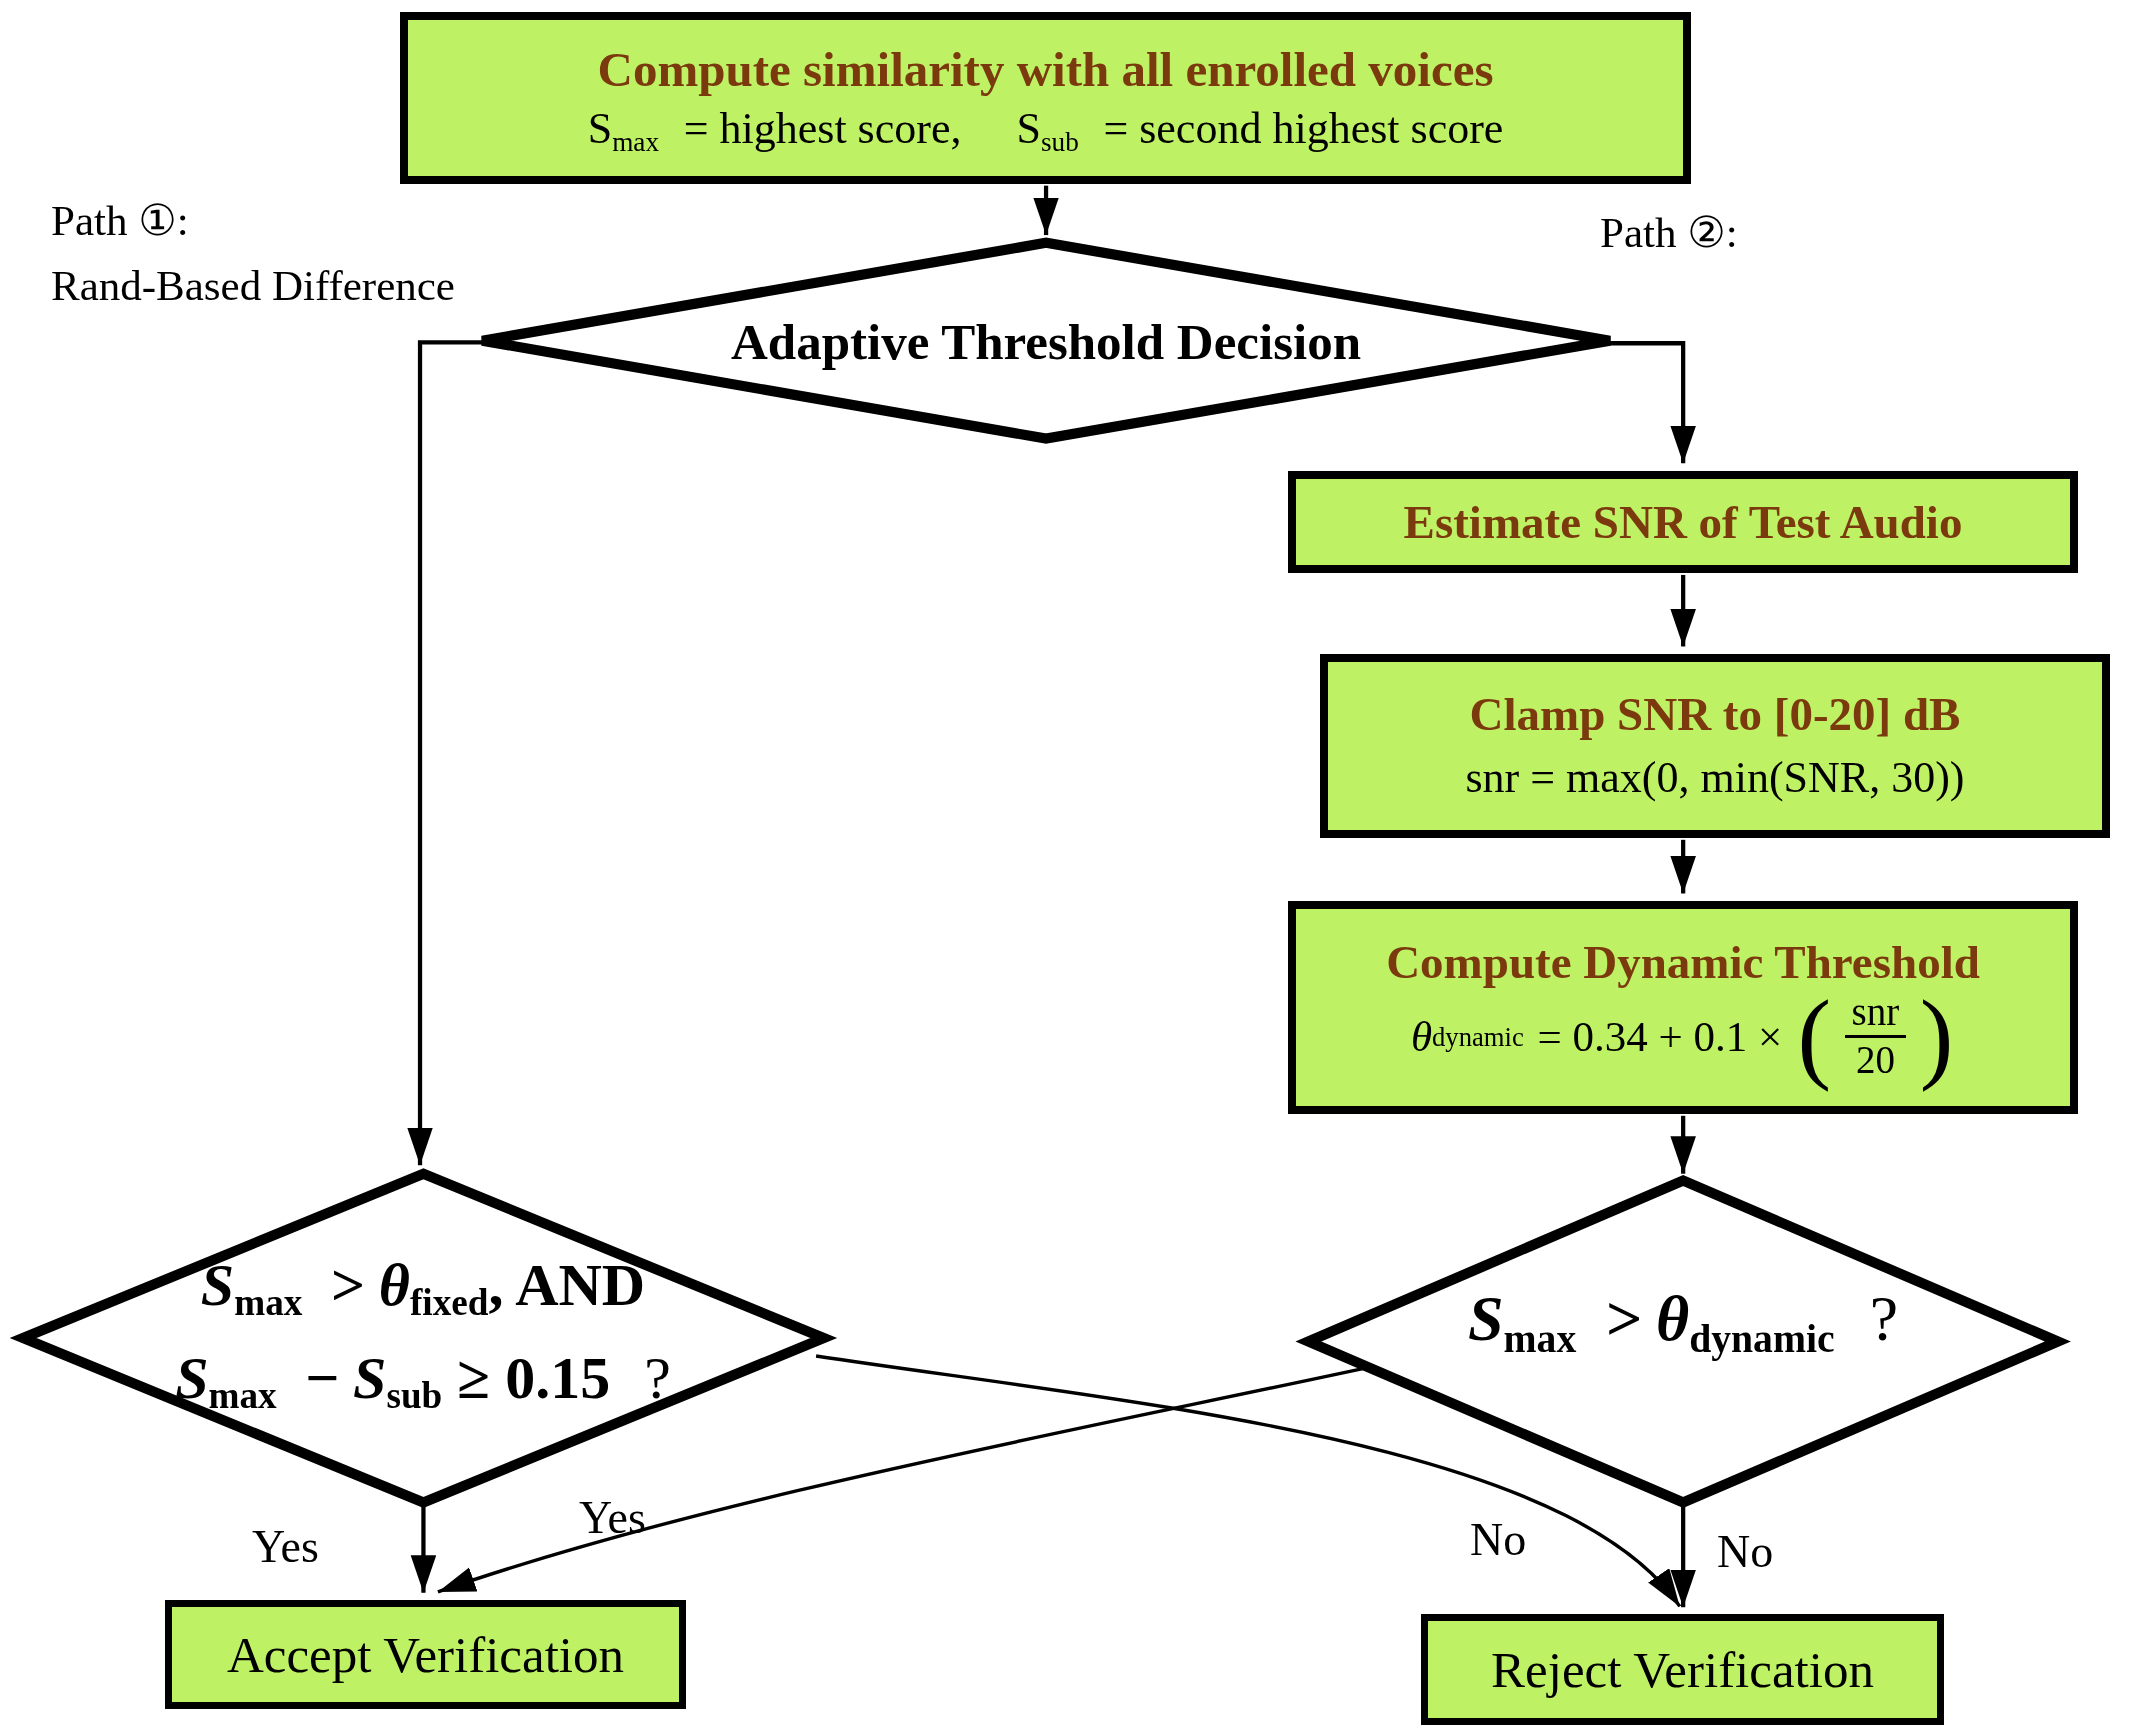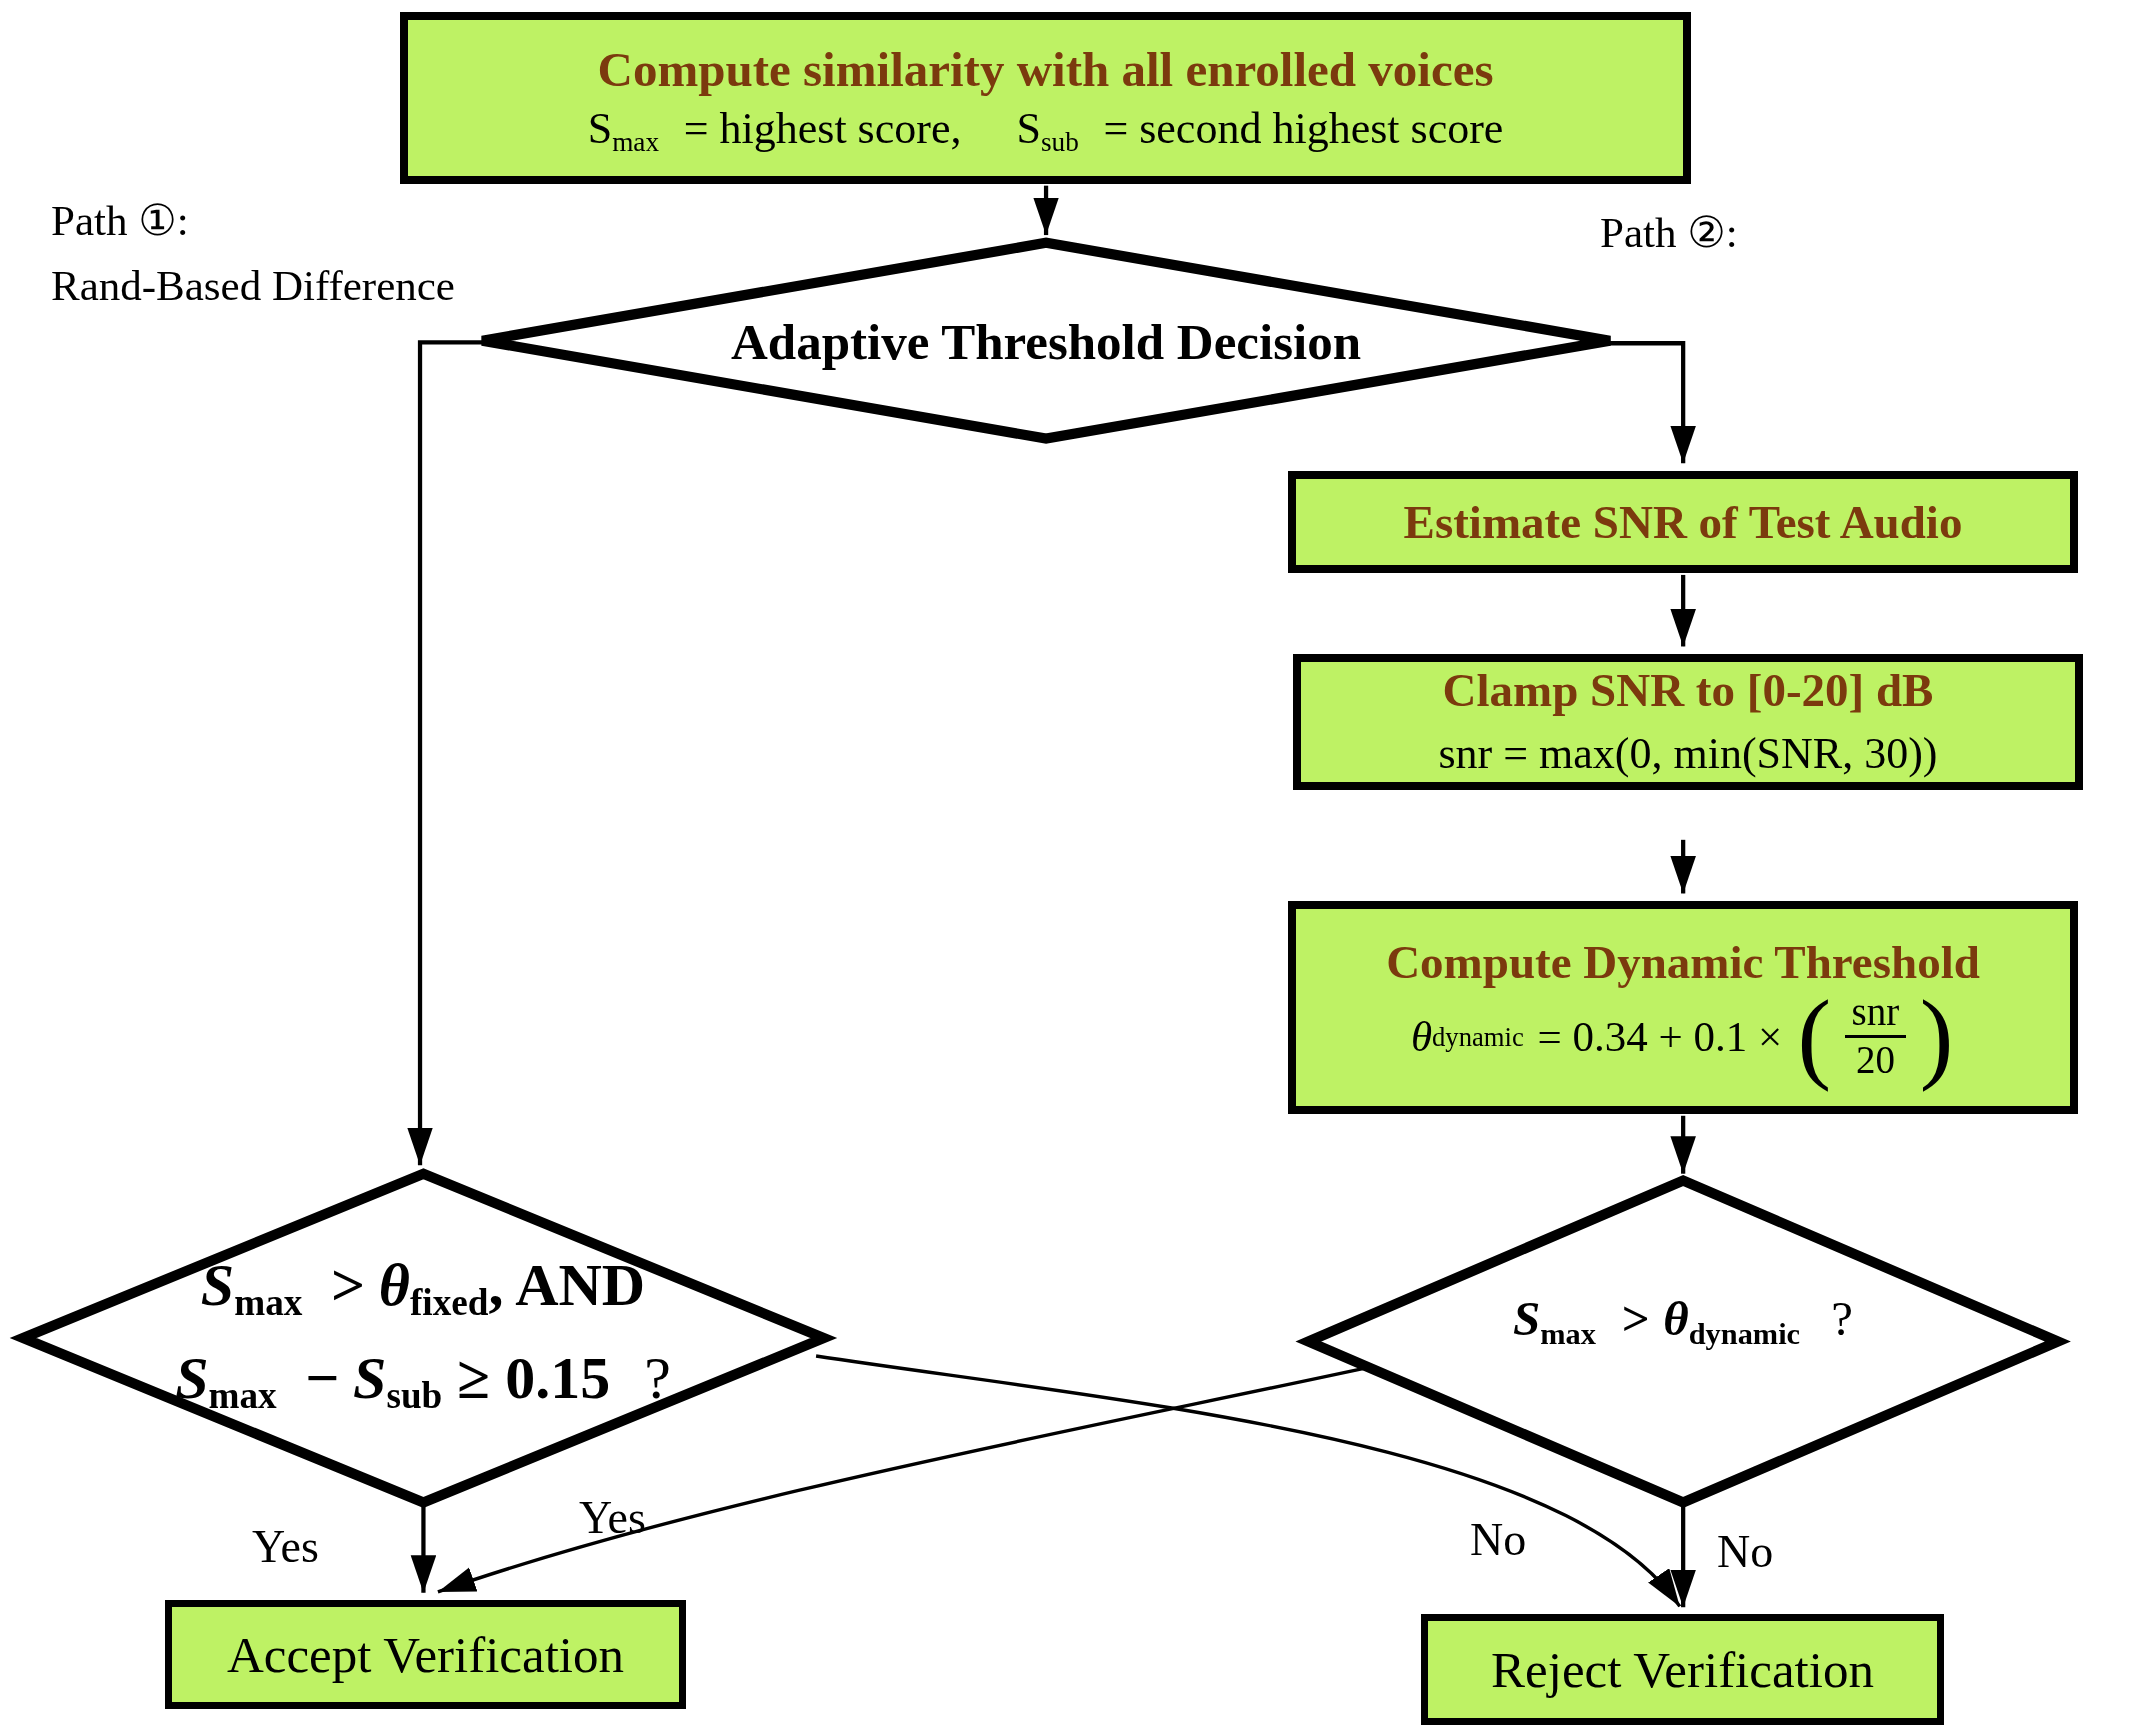--- a/index.html
+++ b/index.html
@@ -106,21 +106,21 @@
     <div>Rand-Based Difference</div>
   </div>
   <div class="path-label" style="left:1600px;top:201px;">
     <div>Path ②:</div>
   </div>
 
   <div class="node" style="left:1288px;top:471px;width:790px;height:102px;">
     <div class="section-title">Estimate SNR of Test Audio</div>
   </div>
 
-  <div class="node" style="left:1293px;top:654px;width:790px;height:136px;gap:6.8px;">
+  <div class="node" style="left:1320px;top:654px;width:790px;height:184px;gap:6.8px;">
     <div class="section-title">Clamp SNR to [0-20] dB</div>
     <div class="formula">snr = max(0, min(SNR, 30))</div>
   </div>
 
   <div class="node" style="left:1288px;top:901px;width:790px;height:213px;gap:1.7px;">
     <div class="section-title">Compute Dynamic Threshold</div>
     <div class="compute-formula">
       <span class="it">θ</span>
         <sub>dynamic</sub>
       <span class="op">= 0.34 + 0.1 ×</span>
@@ -139,21 +139,21 @@
       <span class="op">&gt;</span><span class="it">θ</span><sub>fixed</sub><span>, AND</span>
     </div>
     <div>
       <span class="it">S</span><sub>max</sub>
       <span class="op">−</span><span class="it">S</span><sub>sub</sub>
       <span class="tail">≥ 0.15</span>
       <span class="q-mark">?</span>
     </div>
   </div>
 
-  <div class="diamond-label dec-cond" style="left:1683px;top:1319px;font-size:49px;">
+  <div class="diamond-label dec-cond" style="left:1683px;top:1319px;font-size:64px;">
     <span class="it">S</span><sub>max</sub>
     <span class="op">&gt;</span><span class="it">θ</span><sub>dynamic</sub>
     <span class="q-mark">?</span>
   </div>
 
   <div class="edge-label" style="left:252px;top:1520px;">Yes</div>
   <div class="edge-label" style="left:579px;top:1491px;">Yes</div>
   <div class="edge-label" style="left:1470px;top:1513px;">No</div>
   <div class="edge-label" style="left:1717px;top:1525px;">No</div>
 

